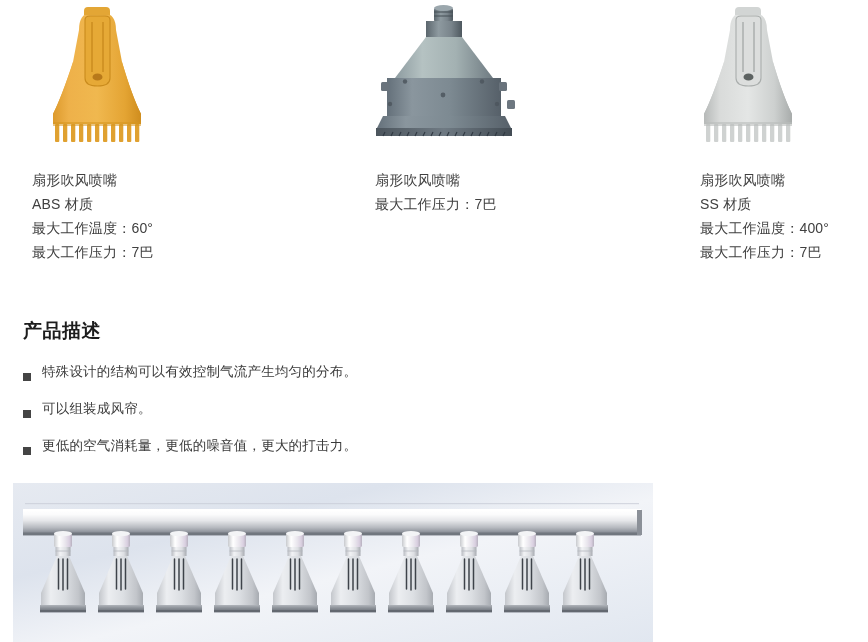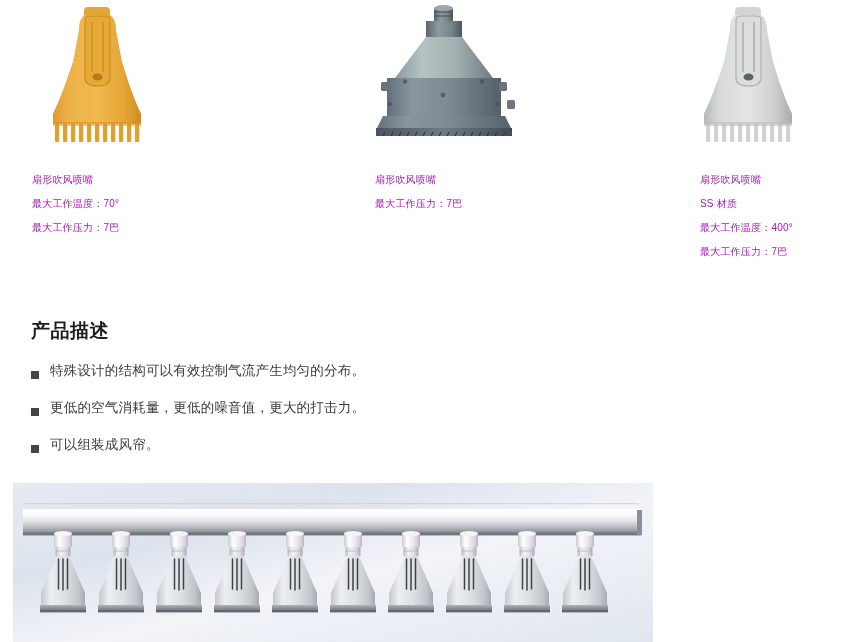--- a/index.html
+++ b/index.html
@@ -46,48 +46,47 @@
   .product-text {
     position: absolute;
     top: 168px;
     left: 32px;
     width: 250px;
   }
   #product-card-1 .product-text { left: 32px; }
   #product-card-2 .product-text { left: 32px; }
 
   .product-line {
-    font-size: 10px;
+    font-size: 14px;
     line-height: 24px;
-    color: #a21caf;
+    color: #404040;
     white-space: nowrap;
     letter-spacing: 0.2px;
   }
 
   
   .nozzle-svg { display: block; }
 
   
   #description-section {
     position: absolute;
-    left: 31px;
+    left: 23px;
     top: 318px;
     width: 700px;
-    font-family: Liberation Mono, monospace;
   }
   #description-heading {
     font-size: 19px;
     font-weight: bold;
     color: #1d1d1d;
     margin: 0 0 14px 0;
     letter-spacing: 0.5px;
   }
   .desc-item {
     display: flex;
-    align-items: center;
+    align-items: flex-end;
     margin-bottom: 6px;
     margin-top: 19px;
   }
   .desc-bullet {
     width: 8px;
     height: 8px;
     background: #444444;
     margin-top: 5px;
     margin-right: 11px;
     flex: 0 0 auto;
@@ -160,21 +159,22 @@
           <rect x="119" y="124" width="4.3" height="18" rx="1"></rect>
           <rect x="127" y="124" width="4.3" height="18" rx="1"></rect>
           <rect x="135" y="124" width="4.3" height="18" rx="1"></rect>
         </g>
 
         <rect x="53" y="122" width="88" height="4" fill="#d5951f" opacity="0.55"></rect>
       </svg>
     </div>
     <div class="product-text">
       <div class="product-line">扇形吹风喷嘴</div>
-      <div class="product-line">最大工作温度：70°</div>
+      <div class="product-line">ABS 材质</div>
+      <div class="product-line">最大工作温度：60°</div>
       <div class="product-line">最大工作压力：7巴</div>
     </div>
   </div>
 
   <div class="product-card" id="product-card-1">
     <div class="product-figure">
       <svg class="nozzle-svg" width="250" height="160" viewBox="0 0 250 160" xmlns="http://www.w3.org/2000/svg">
         <defs>
           <linearGradient id="alTop" x1="0" y1="0" x2="1" y2="0">
             <stop offset="0%" stop-color="#5b666d"></stop>
@@ -302,25 +302,25 @@
 
 <div id="description-section">
   <h2 id="description-heading">产品描述</h2>
 
   <div class="desc-item">
     <span class="desc-bullet"></span>
     <span class="desc-text">特殊设计的结构可以有效控制气流产生均匀的分布。</span>
   </div>
   <div class="desc-item">
     <span class="desc-bullet"></span>
-    <span class="desc-text">更低的空气消耗量，更低的噪音值，更大的打击力。</span>
+    <span class="desc-text">可以组装成风帘。</span>
   </div>
   <div class="desc-item">
     <span class="desc-bullet"></span>
-    <span class="desc-text">可以组装成风帘。</span>
+    <span class="desc-text">更低的空气消耗量，更低的噪音值，更大的打击力。</span>
   </div>
 </div>
 
 <div id="assembly-panel">
   <svg id="assembly-svg" width="640" height="159" viewBox="0 0 640 159" xmlns="http://www.w3.org/2000/svg">
     <defs>
       <linearGradient id="panelBg" x1="0" y1="0" x2="1" y2="1">
         <stop offset="0%" stop-color="#e6eaf1"></stop>
         <stop offset="30%" stop-color="#dde3ed"></stop>
         <stop offset="55%" stop-color="#f2f4f8"></stop>

